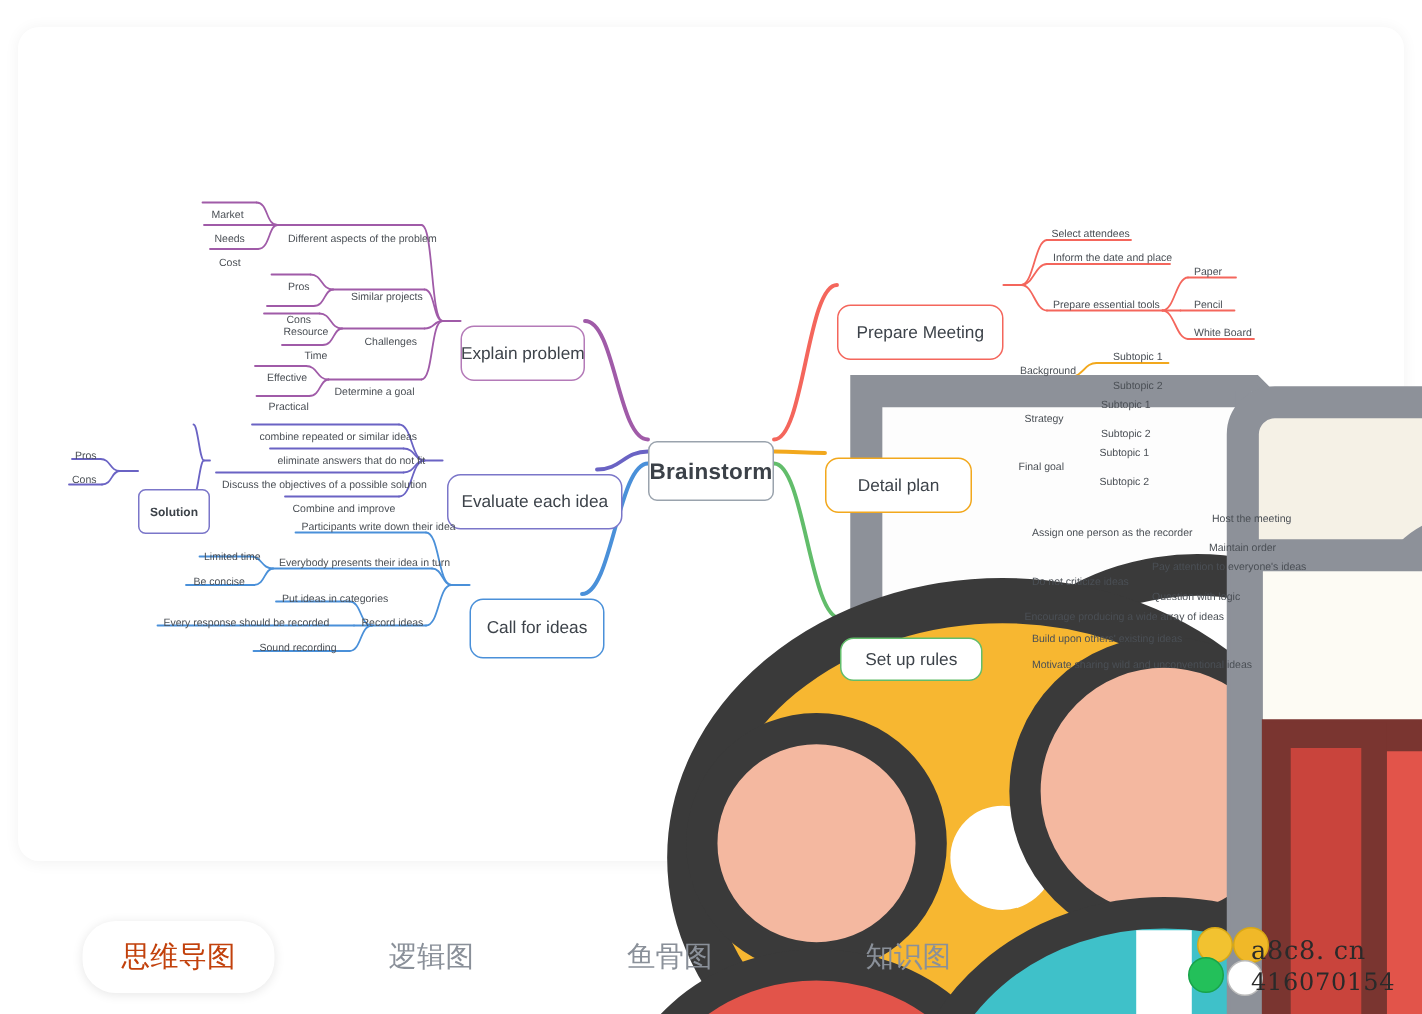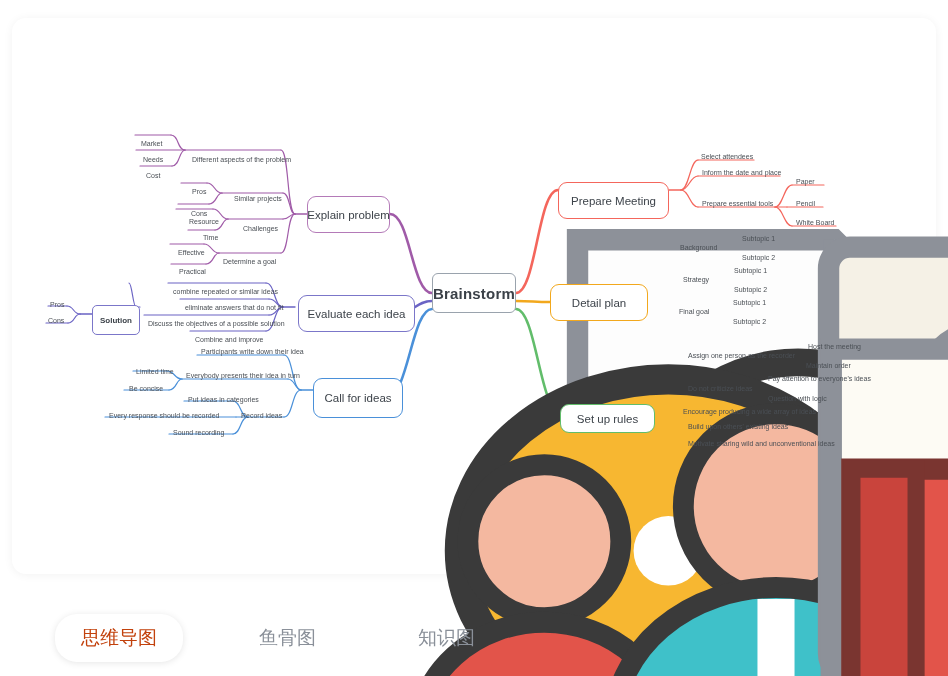--- a/index.html
+++ b/index.html
@@ -19,20 +19,21 @@
 
   .map{position:absolute;left:0;top:0;width:924px;height:556px;}
   .map svg{position:absolute;left:0;top:0;width:924px;height:556px;overflow:visible;}
 
   
   .node{
     position:absolute;box-sizing:border-box;
     display:flex;align-items:center;justify-content:center;
     background:#ffffff;border-radius:8px;
     white-space:nowrap;
+    margin-top:21px;
   }
   .central{
     border:1px solid #9aa3ad;border-radius:6px;
     font-size:15px;color:#3b4148;font-weight:600;letter-spacing:.2px;
   }
   .main-node{
     border-width:1.6px;border-style:solid;border-radius:9px;
     font-size:11.5px;color:#3b4148;
     padding:0 9px;gap:7px;
   }
@@ -411,19 +412,28 @@
       <div class="lf" style="left:671px;top:389px;">Encourage producing a wide array of ideas</div>
       <div class="lf" style="left:676px;top:404px;">Build upon others' existing ideas</div>
       <div class="lf" style="left:676px;top:421px;">Motivate sharing wild and unconventional ideas</div>
 
     </div>
   </div>
 
   <div class="tabbar">
     <div class="tabs-inner">
       <div class="tab active">思维导图</div>
+      <div class="tab">逻辑图</div>
       <div class="tab">鱼骨图</div>
       <div class="tab">知识图</div>
     </div>
   </div>
 
+  <div class="wm">
+    <div class="wm-badge wm-b1"></div>
+    <div class="wm-badge wm-b2"></div>
+    <div class="wm-badge wm-b3"></div>
+    <div class="wm-badge wm-b4"></div>
+    <div class="wm-text">a8c8. cn</div>
+    <div class="wm-num">416070154</div>
+  </div>
 
 </div>
 
 </body></html>

